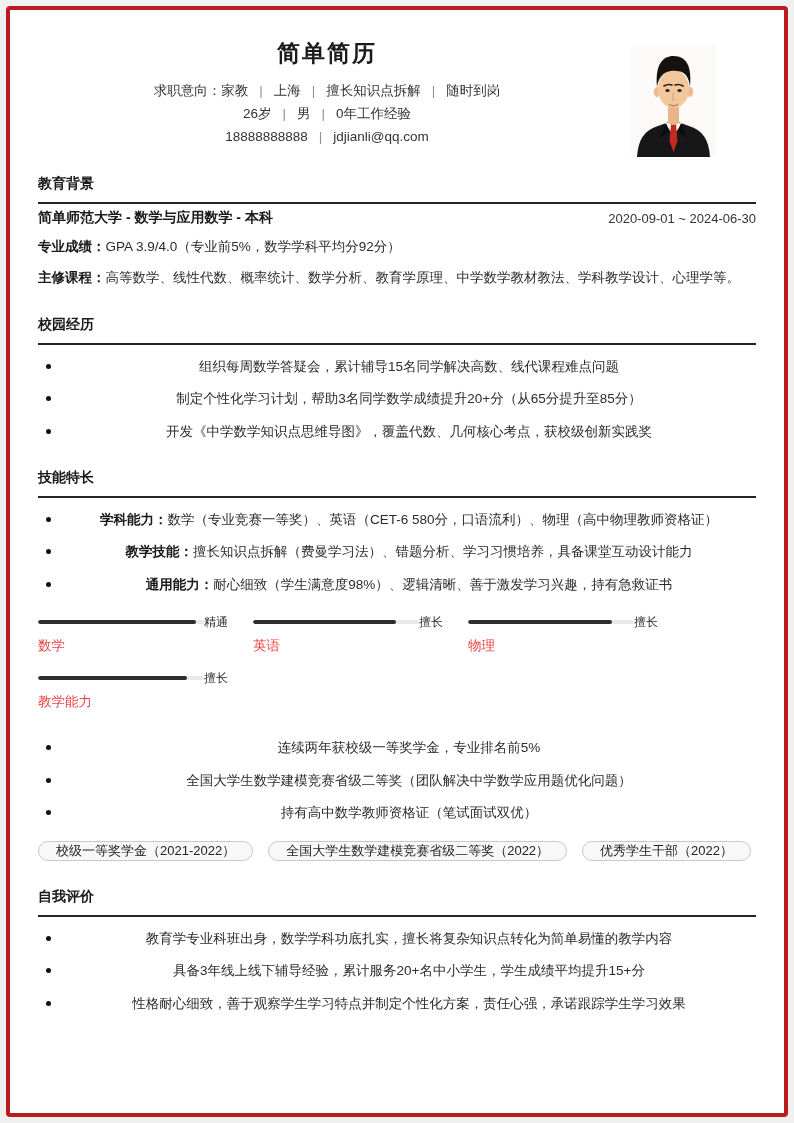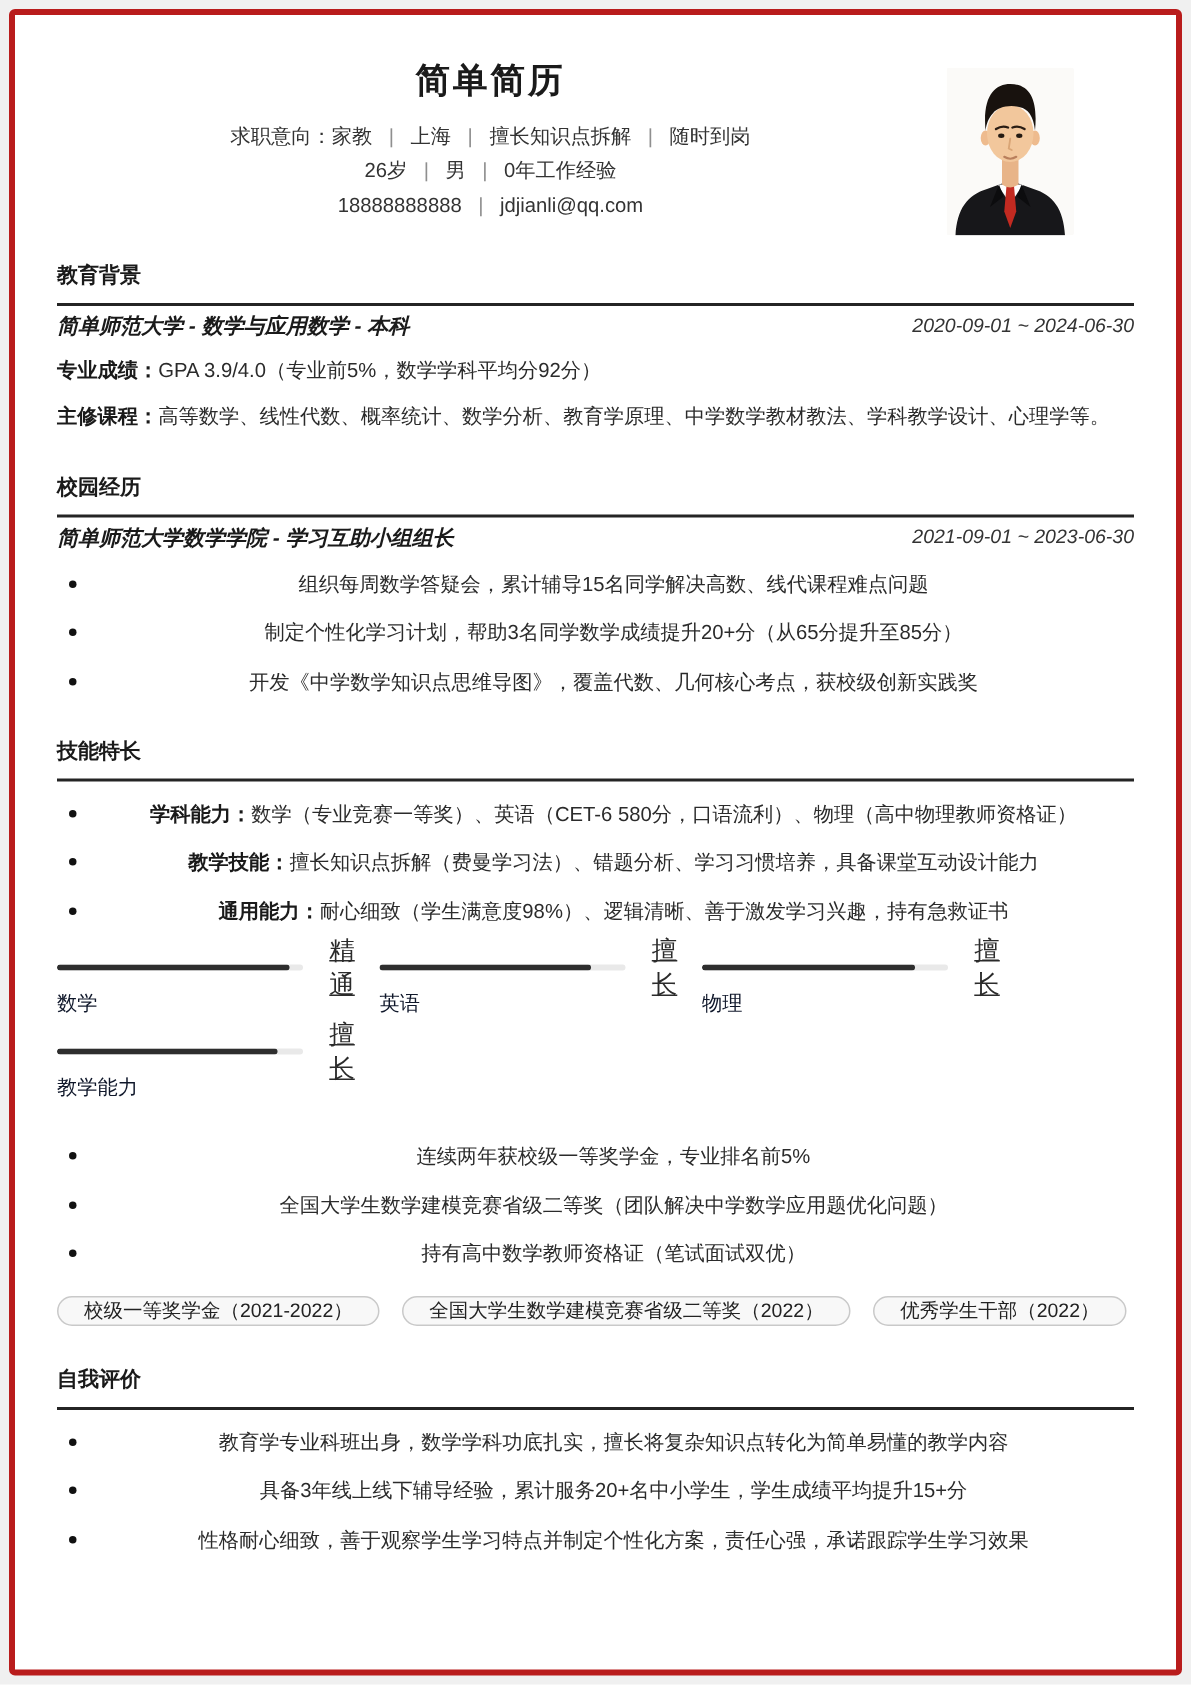--- a/index.html
+++ b/index.html
@@ -37,23 +37,22 @@
   .photo svg { display: block; width: 100%; height: 100%; }
   
   .section { margin-top: 27px; }
   .section-title {
     margin: 0 0 5px;
     font-size: 14px; font-weight: 700; color: #1a1a1a;
     padding-bottom: 9px;
     border-bottom: 2px solid #242424;
   }
   .entry-head {
-    display: flex; justify-content: space-between; align-items: flex-start;
+    display: flex; justify-content: space-between; align-items: center;
     margin-bottom: 4px;
-    font-style: italic;
   }
   .entry-title { font-size: 14px; font-weight: 700; color: #1a1a1a; }
   .entry-date { font-size: 13px; color: #333; white-space: nowrap; }
   .kv { margin: 10px 0 0; font-size: 13.5px; line-height: 1.55; }
   .kv b { color: #1a1a1a; }
   
   .bullets { list-style: none; margin: 12px 0 0; padding: 0; }
   .bullets li {
     position: relative; padding-left: 24px;
     font-size: 13.5px; line-height: 1.45;
@@ -73,22 +72,22 @@
     grid-template-columns: 215px 215px 215px;
     row-gap: 15px;
     margin-top: 20px;
   }
   .bar-row { display: flex; align-items: center; height: 16px; }
   .bar-track {
     width: 166px; height: 4px; border-radius: 2px;
     background: #e9e9e9; overflow: hidden;
   }
   .bar-fill { height: 100%; border-radius: 2px; background: #2e2e2e; }
-  .bar-level { margin-left: 18px; font-size: 17px; color: #2b2b2b; text-decoration: underline; }
-  .bar-name { margin-top: 7px; font-size: 13.5px; color: #0f172a; }
+  .bar-level { margin-left: 0; font-size: 12px; color: #2b2b2b; }
+  .bar-name { margin-top: 7px; font-size: 13.5px; color: #ef4444; }
   
   .pills { display: flex; gap: 15px; margin-top: 18px; }
   .pill {
     border: 1px solid #c9c9c9; background: #f8f8f8;
     border-radius: 16px; padding: 0 17px;
     font-size: 13px; color: #222; white-space: nowrap;
   }
 </style>
 </head>
 <body>
@@ -152,24 +151,20 @@
     <div class="entry-head">
       <span class="entry-title">简单师范大学 - 数学与应用数学 - 本科</span>
       <span class="entry-date">2020-09-01 ~ 2024-06-30</span>
     </div>
     <p class="kv"><b>专业成绩：</b><span>GPA 3.9/4.0（专业前5%，数学学科平均分92分）</span></p>
     <p class="kv"><b>主修课程：</b><span>高等数学、线性代数、概率统计、数学分析、教育学原理、中学数学教材教法、学科教学设计、心理学等。</span></p>
   </div>
 
   <div class="section">
     <h2 class="section-title">校园经历</h2>
-    <div class="entry-head">
-      <span class="entry-title">简单师范大学数学学院 - 学习互助小组组长</span>
-      <span class="entry-date">2021-09-01 ~ 2023-06-30</span>
-    </div>
     <ul class="bullets">
       <li>组织每周数学答疑会，累计辅导15名同学解决高数、线代课程难点问题</li>
       <li>制定个性化学习计划，帮助3名同学数学成绩提升20+分（从65分提升至85分）</li>
       <li>开发《中学数学知识点思维导图》，覆盖代数、几何核心考点，获校级创新实践奖</li>
     </ul>
   </div>
 
   <div class="section">
     <h2 class="section-title">技能特长</h2>
     <ul class="bullets">

